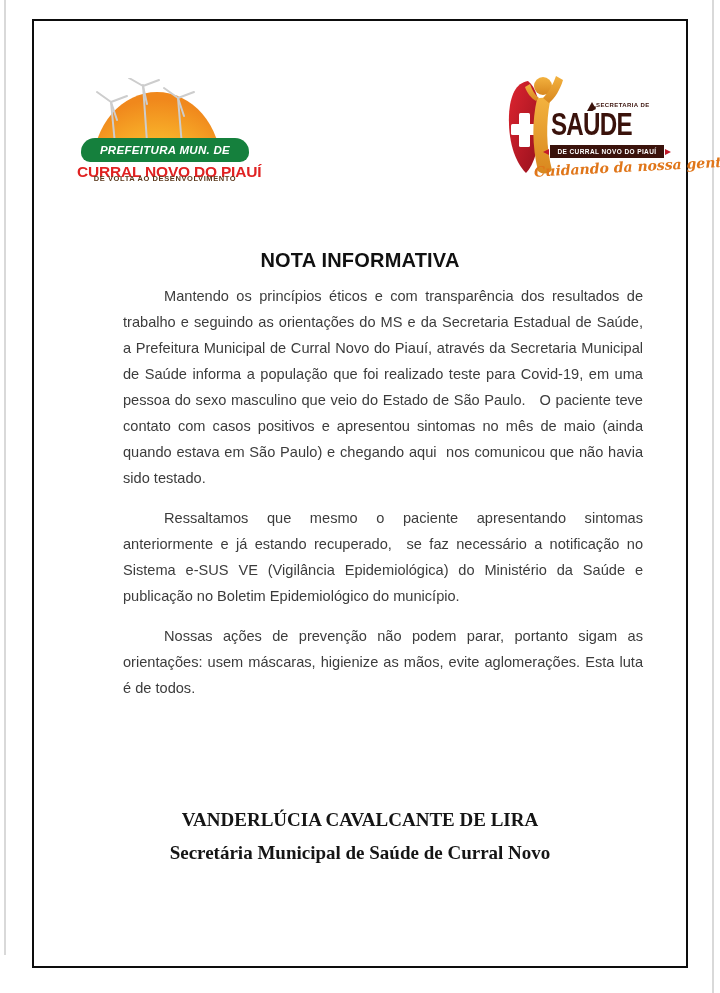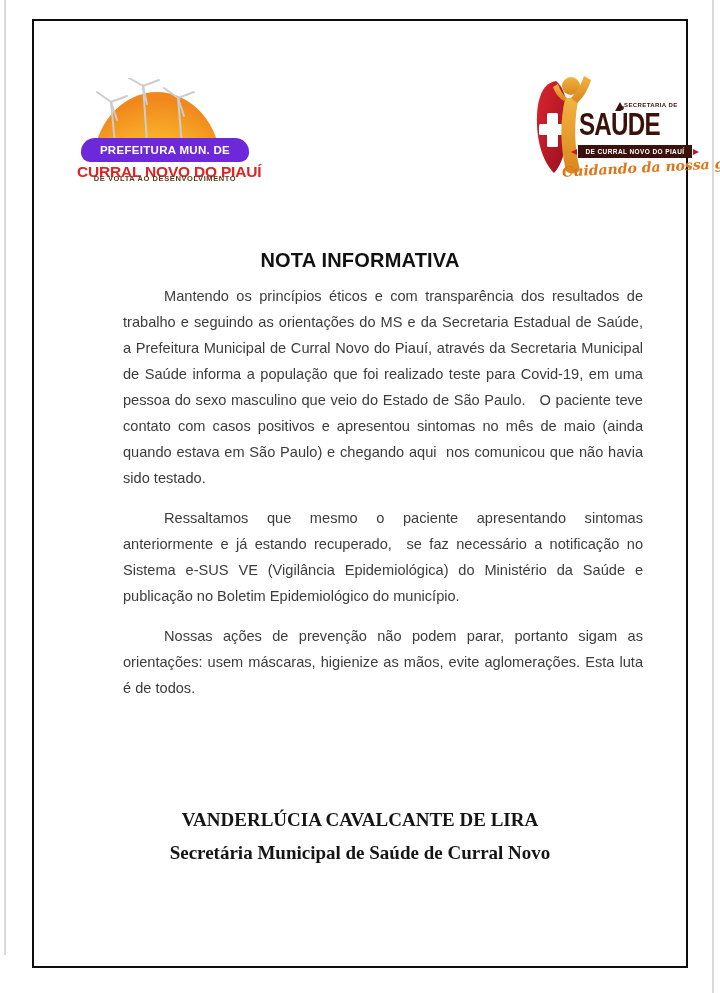--- a/index.html
+++ b/index.html
@@ -8,30 +8,30 @@
   .edge{position:absolute;top:0;width:2px;height:993px;background:#d9d9d9;}
   .edge.left{left:4px;height:955px;}
   .edge.right{left:712px;}
   .frame{position:absolute;left:32px;top:19px;width:652px;height:945px;
          border:2px solid #0d0d0d;background:#fff;box-sizing:content-box;}
 
   
   .logo-left{position:absolute;left:51px;top:57px;width:160px;height:120px;}
   .logo-left svg{position:absolute;left:0;top:0;}
   .green-banner{position:absolute;left:-4px;top:60px;width:168px;height:24px;
-      background:#6d28d9;border-radius:14px 14px 9px 9px;
-      display:flex;align-items:center;justify-content:center;}
+      background:#15803d;border-radius:14px 14px 9px 9px;
+      display:flex;align-items:center;justify-content:center;font-style:italic;}
   .green-banner span{color:#fff;font-weight:bold;font-size:11.5px;letter-spacing:.3px;}
   .city-name{position:absolute;left:-8px;top:85px;width:176px;text-align:center;
       color:#e02222;font-weight:bold;font-size:15.5px;letter-spacing:-.2px;white-space:nowrap;}
   .left-tagline{position:absolute;left:-8px;top:96px;width:176px;text-align:center;
       color:#5c3a1e;font-weight:bold;font-size:7.5px;letter-spacing:.6px;white-space:nowrap;}
 
   
-  .logo-right{position:absolute;left:480px;top:50px;width:190px;height:130px;}
+  .logo-right{position:absolute;left:452px;top:50px;width:190px;height:130px;}
   .logo-right svg{position:absolute;left:0;top:0;}
   .sec-de{position:absolute;left:110px;top:31px;font-size:6px;font-weight:bold;
       color:#3a120b;letter-spacing:.4px;white-space:nowrap;}
   .saude{position:absolute;left:65px;top:36px;font-size:31px;font-weight:bold;
       color:#3a120b;letter-spacing:-1px;transform:scaleX(.78);transform-origin:left top;
       white-space:nowrap;}
   .brown-banner{position:absolute;left:64px;top:74px;width:114px;height:13px;
       background:#3a120b;display:flex;align-items:center;justify-content:center;}
   .brown-banner span{color:#fff;font-size:6.5px;font-weight:bold;letter-spacing:.4px;white-space:nowrap;}
   .brown-banner::before,.brown-banner::after{content:"";position:absolute;top:4px;

